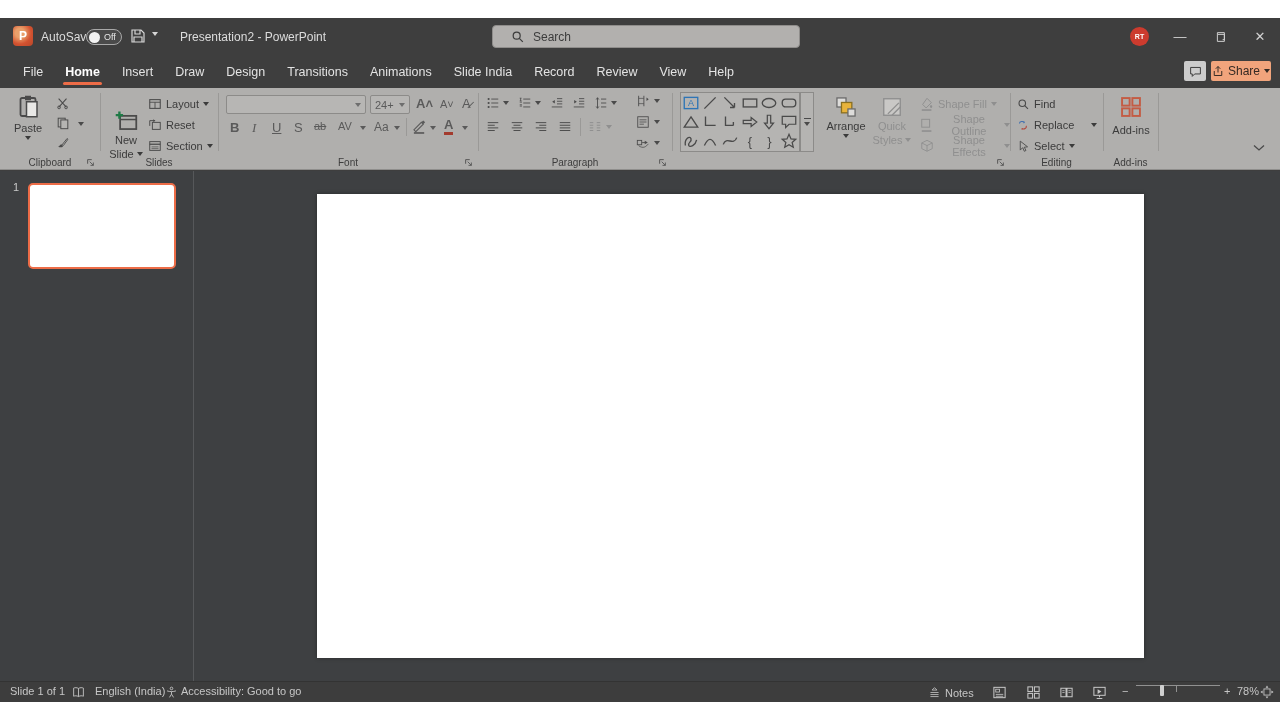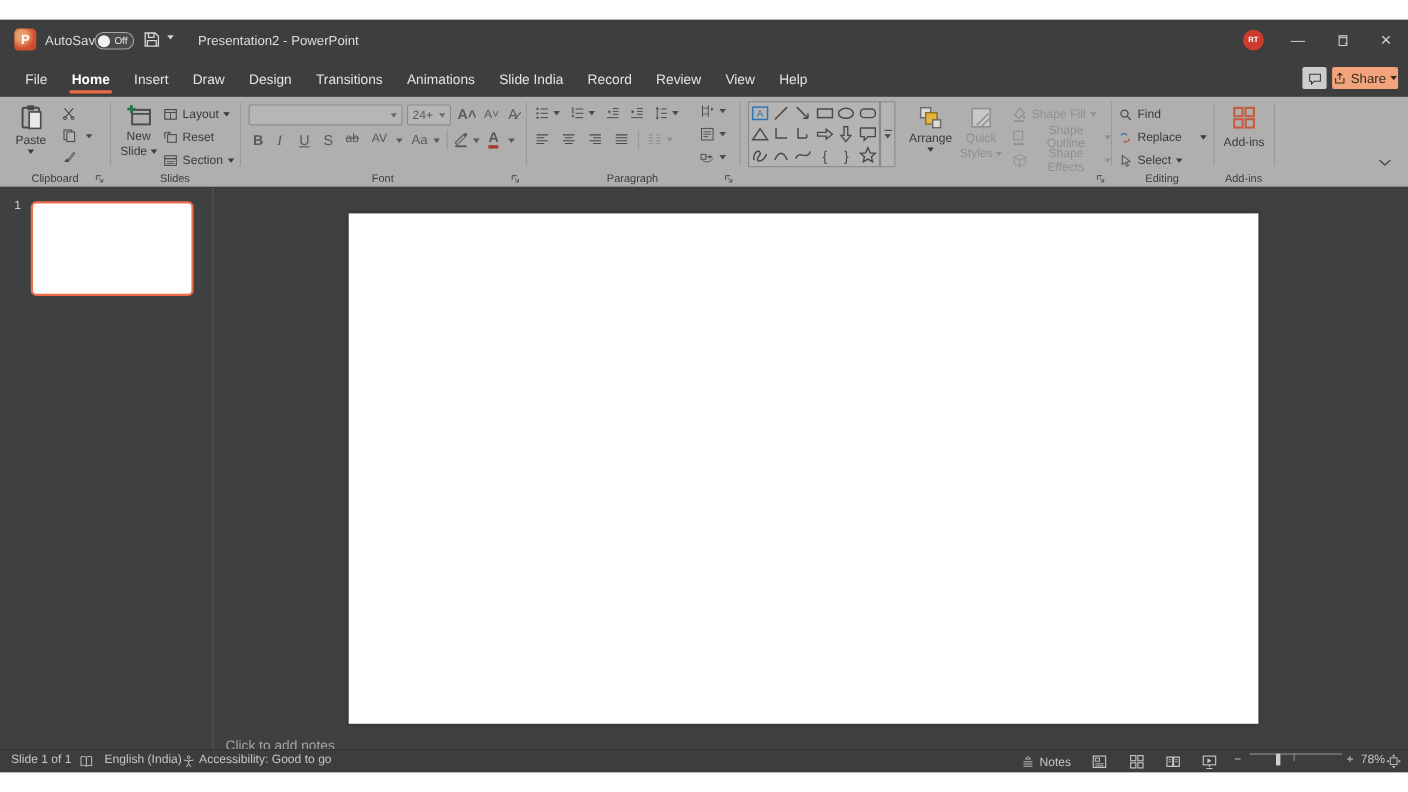--- a/index.html
+++ b/index.html
@@ -328,20 +328,28 @@
       <div id="autosave-knob"></div>
       <span id="autosave-state">Off</span>
     </div>
     <span id="save-btn" class="abs">
           <svg width="16" height="16" viewBox="0 0 16 16">
             <use href="#i-floppy"></use>
           </svg>
         </span>
     <span id="qat-caret" class="abs cr"></span>
     <span id="doc-title" class="abs tb-text">Presentation2 - PowerPoint</span>
+    <div id="search-box" class="abs">
+      <span class="icn" style="color:#3c3c3c">
+            <svg width="14" height="14" viewBox="0 0 16 16">
+              <use href="#i-search"></use>
+            </svg>
+          </span>
+      <span>Search</span>
+    </div>
     <div id="avatar" class="abs">
           <span>RT</span>
         </div>
     <div id="btn-min" class="abs winbtn">
           <span>—</span>
         </div>
     <div id="btn-max" class="abs winbtn">
           <svg width="14" height="14" viewBox="0 0 16 16">
             <use href="#i-restore"></use>
           </svg>
@@ -409,21 +417,21 @@
       <span class="glabel">Clipboard</span>
       <span class="launcher">
             <svg width="9" height="9" viewBox="0 0 11 11">
               <use href="#i-launch"></use>
             </svg>
           </span>
     </div>
     <div class="rsep" style="left:100px"></div>
 
     <div class="rgroup" style="left:100px;width:118px">
-      <div class="bigbtn" style="left:8px;top:6px;width:36px">
+      <div class="bigbtn" style="left:8px;top:22px;width:36px">
         <span class="icn">
               <svg width="24" height="22" viewBox="0 0 16 15">
                 <use href="#i-newslide"></use>
               </svg>
             </span>
         <span>New</span>
         <span style="display:flex;align-items:center;gap:3px">
               <span>Slide</span>
               <span class="cr"></span>
             </span>
@@ -774,23 +782,20 @@
             <path d="M2 1.5 L7 6 L12 1.5" fill="none" stroke="currentColor" stroke-width="1.3"></path>
           </svg>
     </span>
   </div>
 
   <div id="main">
     <span id="thumb-num" class="abs">1</span>
     <div id="slide-thumb" class="abs"></div>
     <div id="panel-sep" class="abs"></div>
     <div id="slide-canvas" class="abs"></div>
-    <div id="notes-bar">
-      <span id="notes-text">Click to add notes</span>
-    </div>
   </div>
 
   <div id="statusbar">
     <span class="abs" style="left:10px">Slide 1 of 1</span>
     <span class="abs sic" style="left:72px;top:4px">
           <svg width="13" height="13" viewBox="0 0 16 16">
             <use href="#i-book"></use>
           </svg>
         </span>
     <span class="abs" style="left:95px">English (India)</span>

